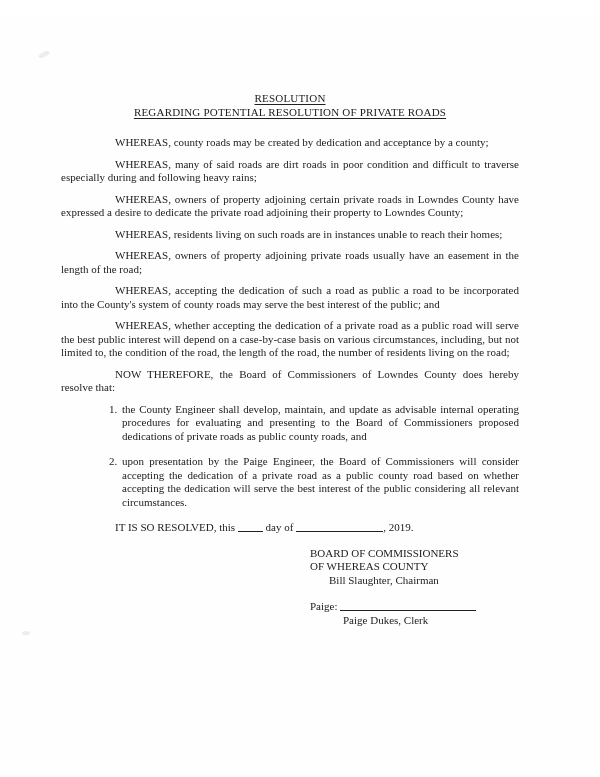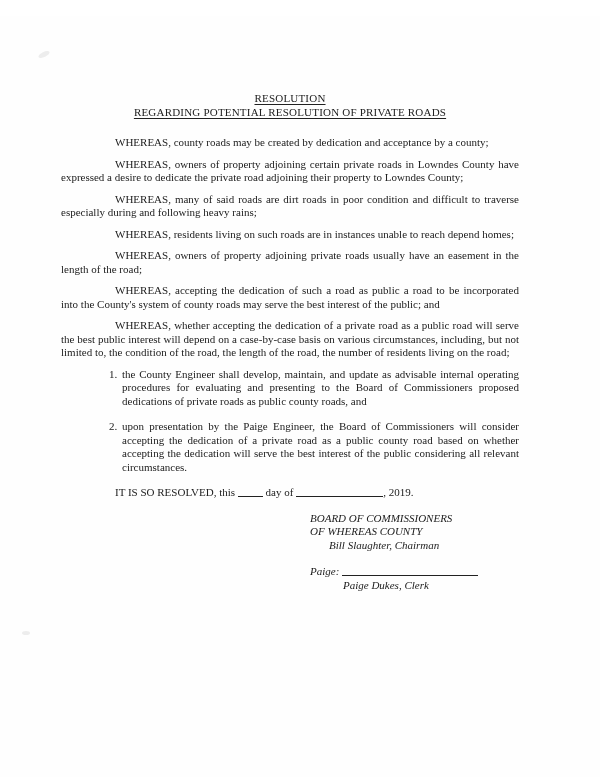--- a/index.html
+++ b/index.html
@@ -38,21 +38,21 @@
   .resolved-line { margin-top: 12px; text-indent: 54px; white-space: nowrap; }
   .blank {
     display: inline-block;
     border-bottom: 1px solid #212121;
     height: 10px;
     position: relative;
     top: 1px;
   }
   .blank-short { width: 25px; }
   .blank-long { width: 87px; }
-  .signature-block { margin: 12px 0 0 249px; font-style: italic; }
+  .signature-block { margin: 12px 0 0 249px; }
   .sig-row { white-space: nowrap; }
   .sig-row-by { margin-top: 8px; }
   .sig-row-attest { margin-top: 13px; }
   .sig-line {
     display: inline-block;
     border-bottom: 1px solid #212121;
     height: 10px;
     position: relative;
     top: 1px;
   }
@@ -75,26 +75,27 @@
 
   <div class="speck speck-1"></div>
   <div class="speck speck-2"></div>
 
   <div class="title-block">
     <div class="title-line">RESOLUTION</div>
     <div class="title-line">REGARDING POTENTIAL RESOLUTION OF PRIVATE ROADS</div>
   </div>
 
   <p class="para">WHEREAS, county roads may be created by dedication and acceptance by a county;</p>
+  <p class="para">WHEREAS, many of said roads are dirt roads in poor condition and difficult to traverse especially during and following heavy rains;</p>
   <p class="para">WHEREAS, owners of property adjoining certain private roads in Lowndes County have expressed a desire to dedicate the private road adjoining their property to Lowndes County;</p>
-  <p class="para">WHEREAS, many of said roads are dirt roads in poor condition and difficult to traverse especially during and following heavy rains;</p>
-  <p class="para">WHEREAS, residents living on such roads are in instances unable to reach depend homes;</p>
+  <p class="para">WHEREAS, residents living on such roads are in instances unable to reach their homes;</p>
   <p class="para">WHEREAS, owners of property adjoining private roads usually have an easement in the length of the road;</p>
   <p class="para">WHEREAS, accepting the dedication of such a road as public a road to be incorporated into the County's system of county roads may serve the best interest of the public; and</p>
   <p class="para">WHEREAS, whether accepting the dedication of a private road as a public road will serve the best public interest will depend on a case-by-case basis on various circumstances, including, but not limited to, the condition of the road, the length of the road, the number of residents living on the road;</p>
+  <p class="para">NOW THEREFORE, the Board of Commissioners of Lowndes County does hereby resolve that:</p>
 
   <div class="numbered-list">
     <div class="list-item">
       <span class="list-num">1.</span>
       <span class="list-text">the County Engineer shall develop, maintain, and update as advisable internal operating procedures for evaluating and presenting to the Board of Commissioners proposed dedications of private roads as public county roads, and</span>
     </div>
     <div class="list-item">
       <span class="list-num">2.</span>
       <span class="list-text">upon presentation by the Paige Engineer, the Board of Commissioners will consider accepting the dedication of a private road as a public county road based on whether accepting the dedication will serve the best interest of the public considering all relevant circumstances.</span>
     </div>

